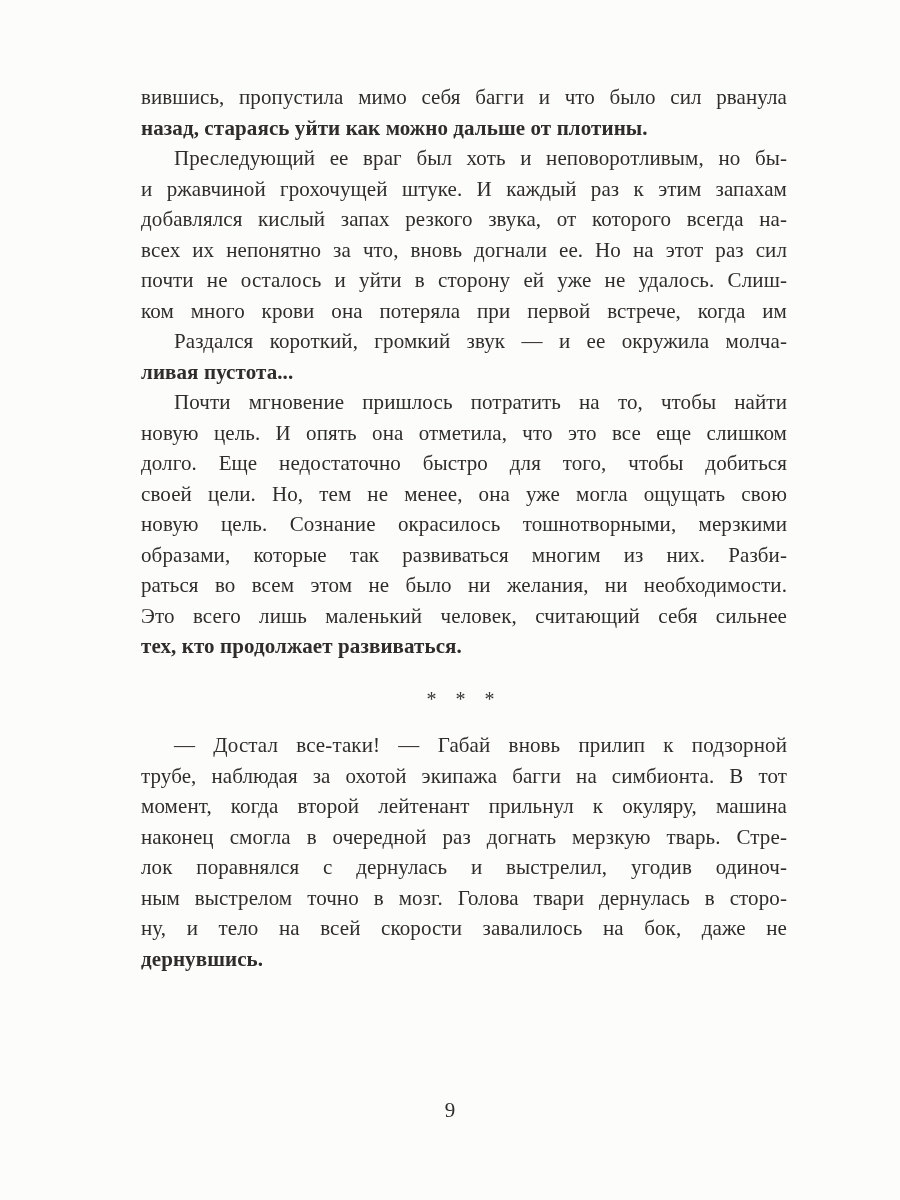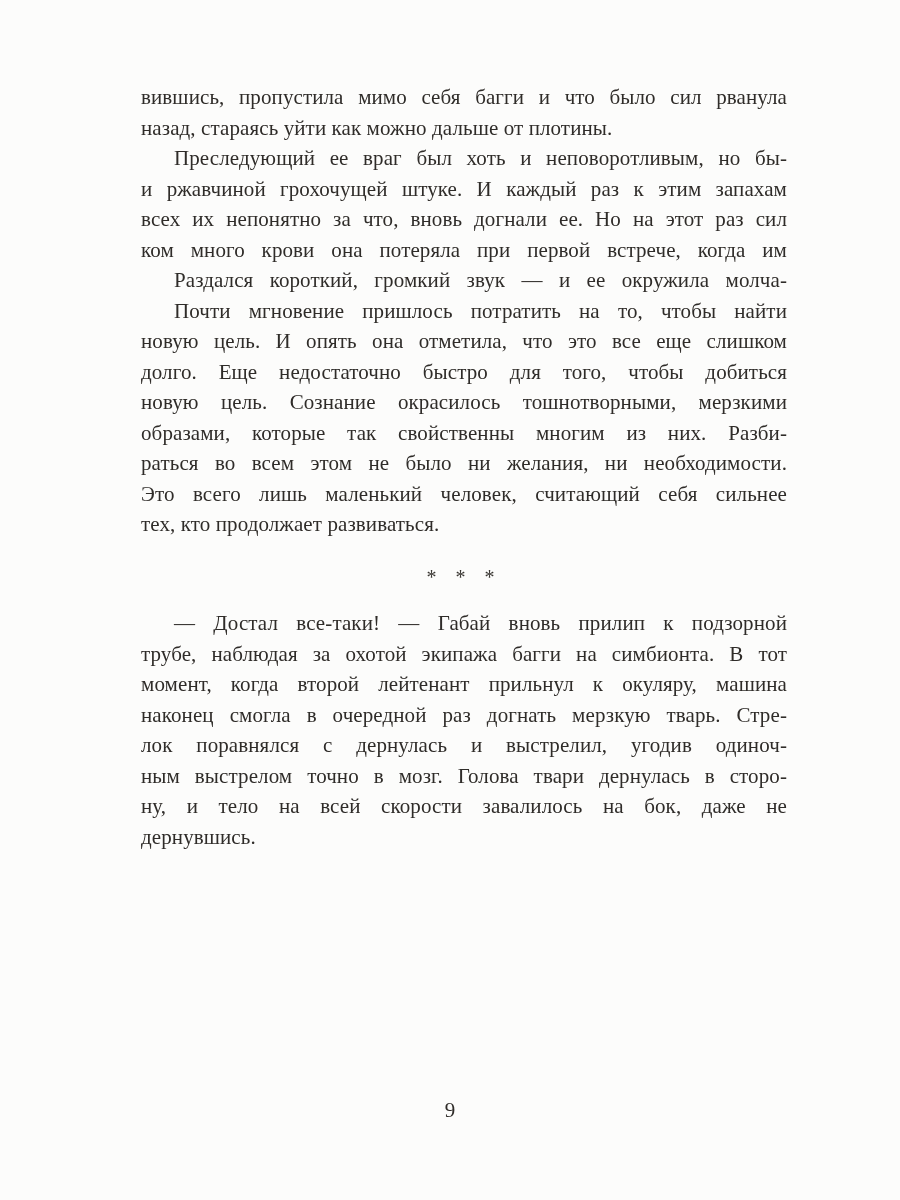--- a/index.html
+++ b/index.html
@@ -27,20 +27,21 @@
     line-height: 30.5px;
     font-size: 21px;
     text-align: justify;
     text-align-last: justify;
     letter-spacing: 0.1px;
   }
   .text-line.indent { text-indent: 33px; }
   .text-line.last {
     text-align: center;
     text-align-last: left;
+    font-weight: bold;
   }
   .separator {
     height: 30.5px;
     line-height: 30.5px;
     margin: 22px 0 16px 0;
     text-align: center;
     text-align-last: center;
     font-size: 20px;
     letter-spacing: 7px;
     color: #3a3733;
@@ -62,32 +63,36 @@
 
 <div class="book-page">
   <div class="text-column" id="text-column">
       <div class="paragraph">
         <div class="text-line">вившись, пропустила мимо себя багги и что было сил рванула</div>
         <div class="text-line last">назад, стараясь уйти как можно дальше от плотины.</div>
       </div>
       <div class="paragraph">
         <div class="text-line indent">Преследующий ее враг был хоть и неповоротливым, но бы-</div>
         <div class="text-line">и ржавчиной грохочущей штуке. И каждый раз к этим запахам</div>
+        <div class="text-line">добавлялся кислый запах резкого звука, от которого всегда на-</div>
         <div class="text-line">всех их непонятно за что, вновь догнали ее. Но на этот раз сил</div>
+        <div class="text-line">почти не осталось и уйти в сторону ей уже не удалось. Слиш-</div>
         <div class="text-line">ком много крови она потеряла при первой встрече, когда им</div>
       </div>
       <div class="paragraph">
         <div class="text-line indent">Раздался короткий, громкий звук — и ее окружила молча-</div>
+        <div class="text-line last">ливая пустота...</div>
       </div>
       <div class="paragraph">
         <div class="text-line indent">Почти мгновение пришлось потратить на то, чтобы найти</div>
         <div class="text-line">новую цель. И опять она отметила, что это все еще слишком</div>
         <div class="text-line">долго. Еще недостаточно быстро для того, чтобы добиться</div>
+        <div class="text-line">своей цели. Но, тем не менее, она уже могла ощущать свою</div>
         <div class="text-line">новую цель. Сознание окрасилось тошнотворными, мерзкими</div>
-        <div class="text-line">образами, которые так свойственны многим из них. Разби-</div>
+        <div class="text-line">образами, которые так развиваться многим из них. Разби-</div>
         <div class="text-line">раться во всем этом не было ни желания, ни необходимости.</div>
         <div class="text-line">Это всего лишь маленький человек, считающий себя сильнее</div>
         <div class="text-line last">тех, кто продолжает развиваться.</div>
       </div>
       <div class="separator">* * *</div>
       <div class="paragraph">
         <div class="text-line indent">— Достал все-таки! — Габай вновь прилип к подзорной</div>
         <div class="text-line">трубе, наблюдая за охотой экипажа багги на симбионта. В тот</div>
         <div class="text-line">момент, когда второй лейтенант прильнул к окуляру, машина</div>
         <div class="text-line">наконец смогла в очередной раз догнать мерзкую тварь. Стре-</div>

